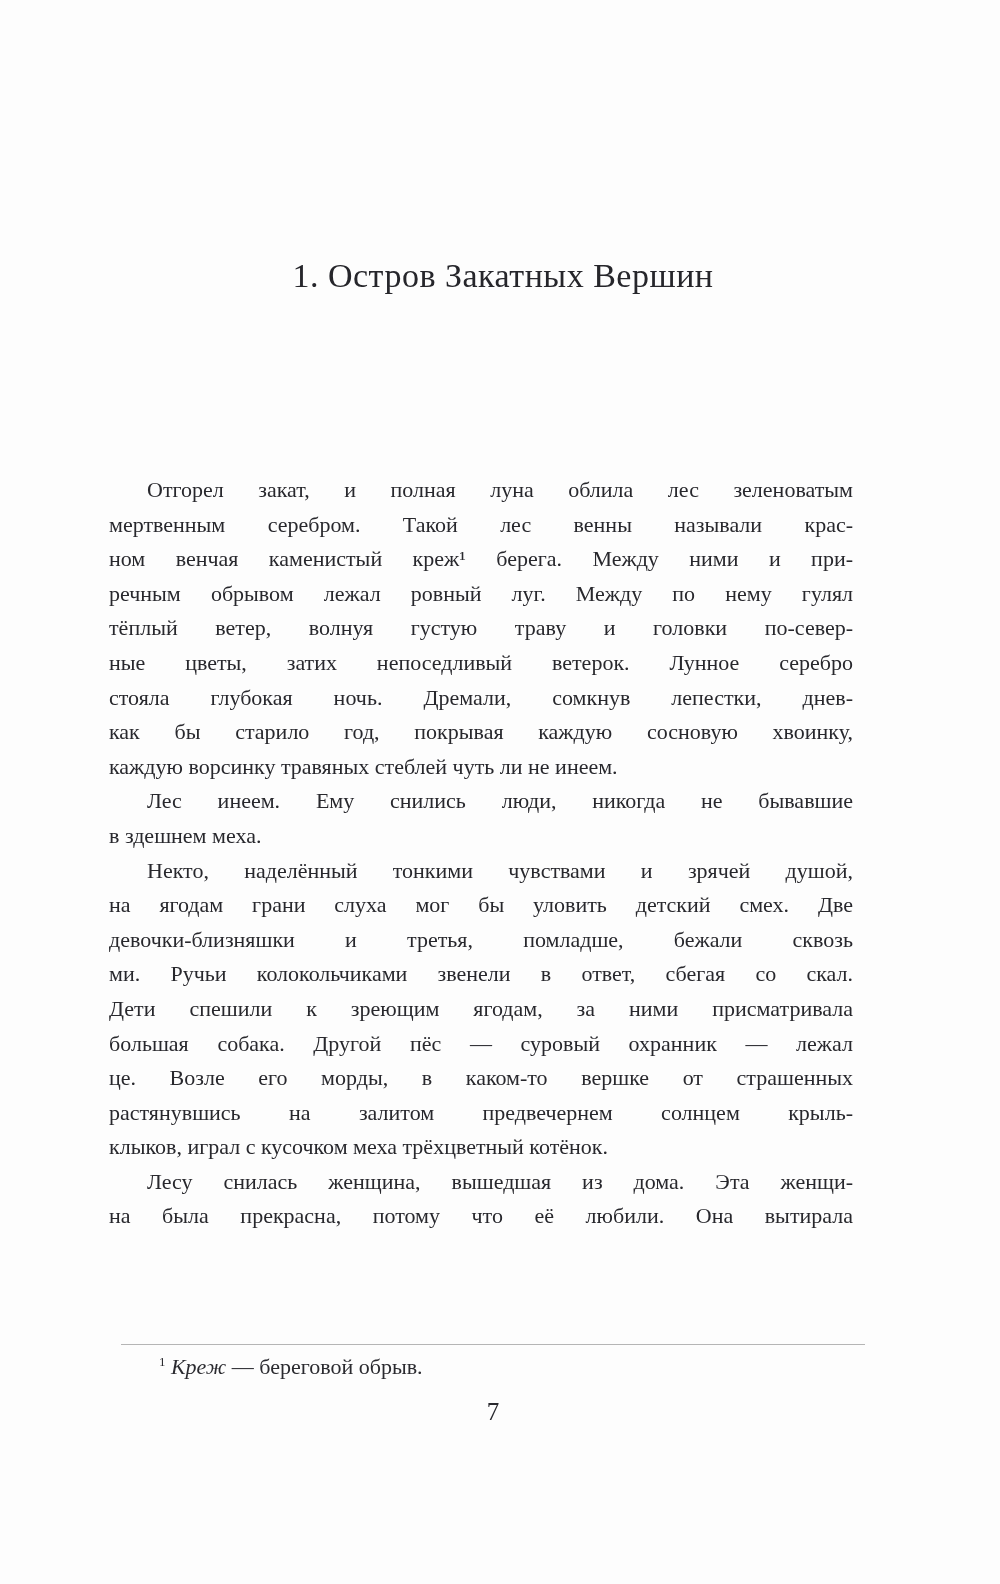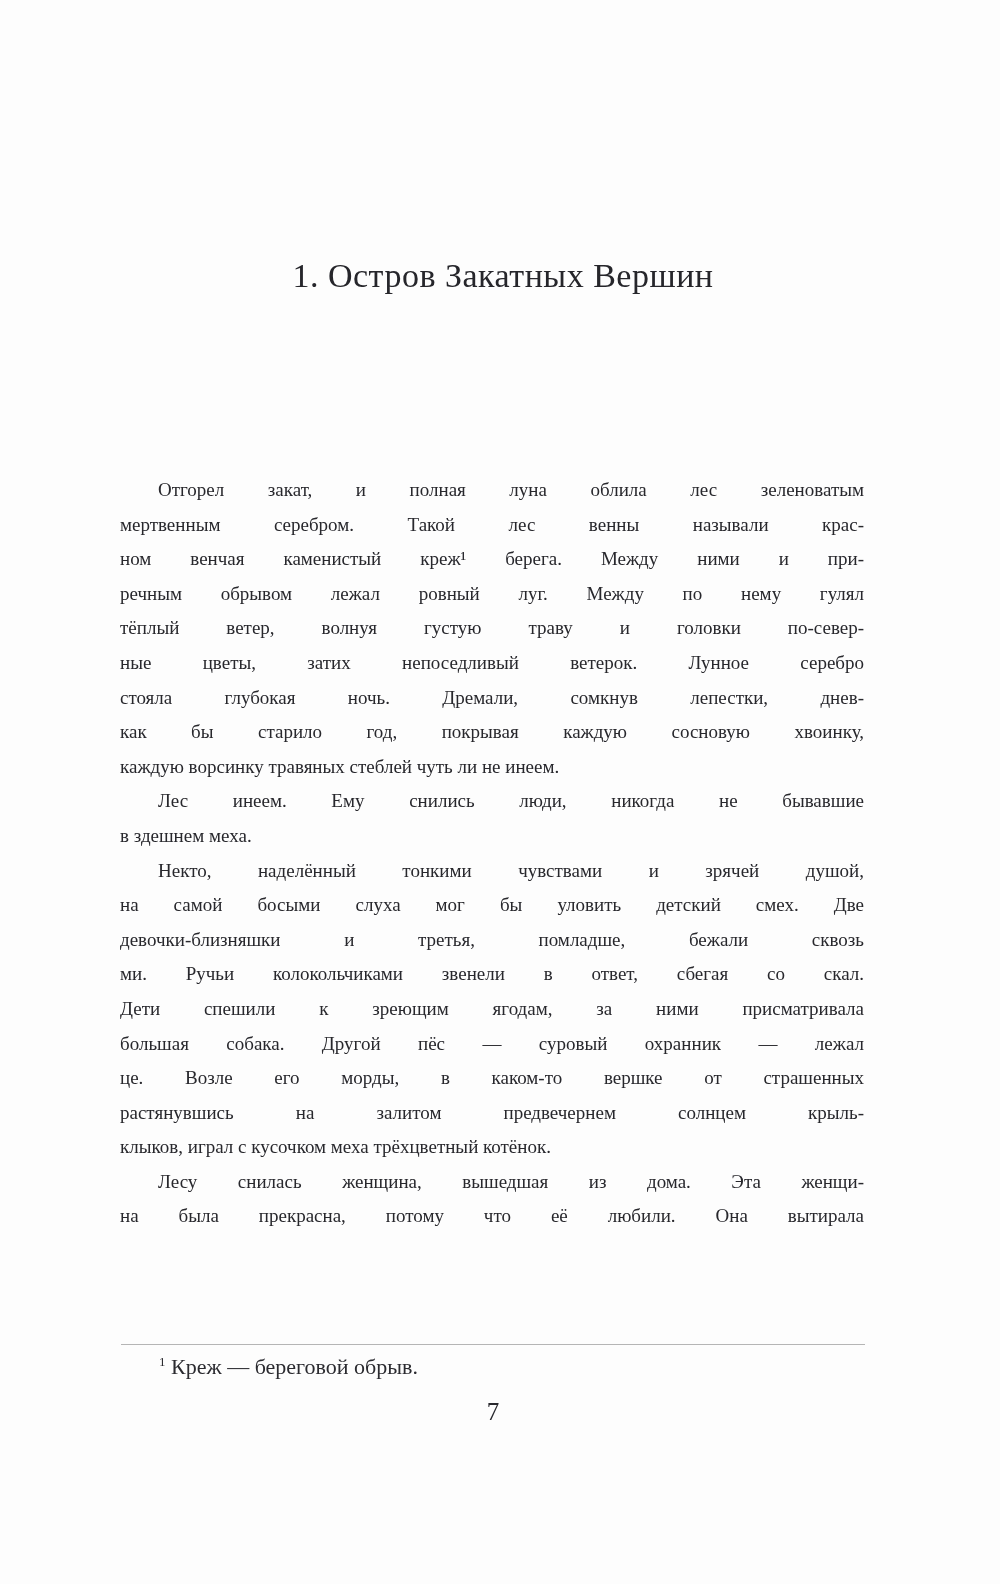--- a/index.html
+++ b/index.html
@@ -21,23 +21,23 @@
     margin: 11px;
     font-size: 34px;
     font-weight: normal;
     text-align: center;
     letter-spacing: 0.5px;
     color: #26262b;
   }
   .body-text {
     position: absolute;
     top: 473px;
-    left: 120px;
+    left: 109px;
     width: 744px;
-    font-size: 19px;
+    font-size: 22px;
   }
   .para { margin: 0; padding: 0; }
   .ln {
     display: block;
     line-height: 34.6px;
     text-align: justify;
     text-align-last: justify;
     white-space: normal;
   }
   .ln.first { text-indent: 38px; }
@@ -59,21 +59,21 @@
     line-height: 30px;
     color: #2b2b30;
     padding-left: 38px;
     box-sizing: border-box;
   }
   .fn-marker {
     font-size: 13px;
     vertical-align: super;
     line-height: 0;
   }
-  .fn-term { }
+  .fn-term { font-style: italic; }
   .page-number {
     position: absolute;
     top: 1398px;
     left: 121px;
     width: 744px;
     text-align: center;
     font-size: 25px;
     color: #28282d;
   }
 </style>
@@ -98,21 +98,21 @@
       <span class="ln end">каждую ворсинку травяных стеблей чуть ли не инеем.</span>
     </div>
 
     <div class="para">
       <span class="ln first">Лес инеем. Ему снились люди, никогда не бывавшие</span>
       <span class="ln end">в здешнем меха.</span>
     </div>
 
     <div class="para">
       <span class="ln first">Некто, наделённый тонкими чувствами и зрячей душой,</span>
-      <span class="ln">на самой босыми слуха мог бы уловить детский смех. Две</span>
+      <span class="ln">на ягодам грани слуха мог бы уловить детский смех. Две</span>
       <span class="ln">девочки-близняшки и третья, помладше, бежали сквозь</span>
       <span class="ln">ми. Ручьи колокольчиками звенели в ответ, сбегая со скал.</span>
       <span class="ln">Дети спешили к зреющим ягодам, за ними присматривала</span>
       <span class="ln">большая собака. Другой пёс — суровый охранник — лежал</span>
       <span class="ln">це. Возле его морды, в каком-то вершке от страшенных</span>
       <span class="ln">растянувшись на залитом предвечернем солнцем крыль-</span>
       <span class="ln end">клыков, играл с кусочком меха трёхцветный котёнок.</span>
     </div>
 
     <div class="para">

